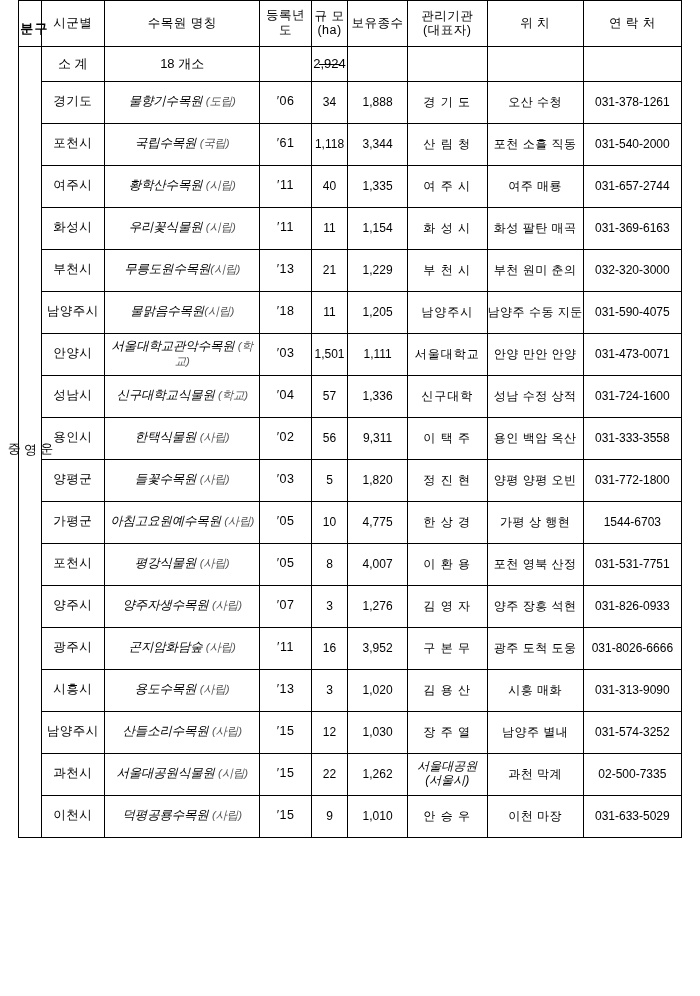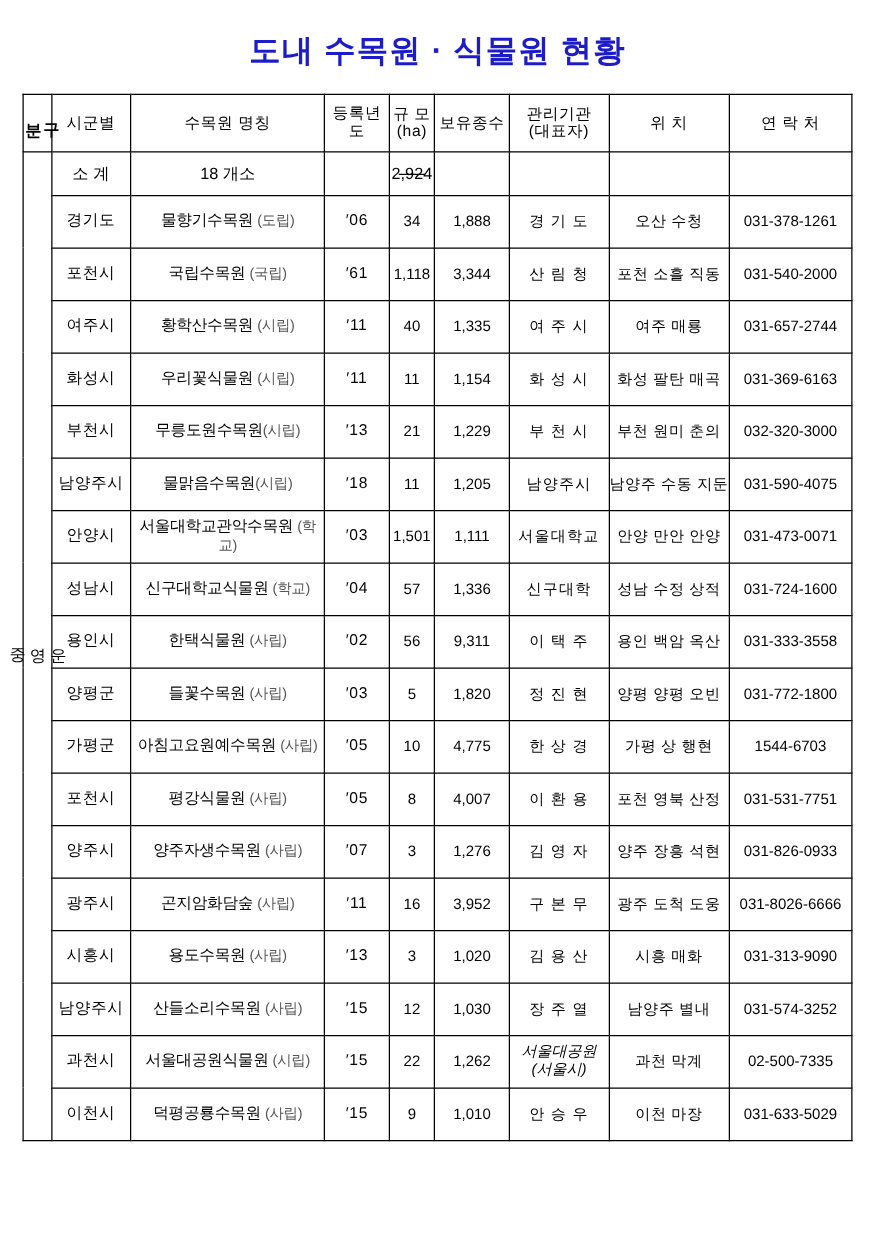--- a/index.html
+++ b/index.html
@@ -93,20 +93,21 @@
   }
   .cell-sigun {
     font-size: 12.5px;
     letter-spacing: 0.5px;
     margin-left: 21px;
   }
   .cell-name {
     font-size: 12.5px;
     font-weight: bold;
     letter-spacing: -0.2px;
+    font-style: italic;
   }
   .cell-name .suffix {
     font-weight: normal;
     color: #555555;
     font-size: 11.5px;
   }
   .cell-year {
     font-size: 12.5px;
     letter-spacing: 0.5px;
     margin-top: 19px;
@@ -145,21 +146,20 @@
     right: 22%;
     top: 52%;
     border-top: 1px solid #000;
   }
 </style>
 </head>
 <body>
 
 <div class="page">
 
-  <div class="doc-title">도내 수목원 · 식물원 현황</div>
 
   <div class="table-wrap">
     <table class="grid">
       <colgroup>
         <col class="col-gubun">
         <col class="col-sigun">
         <col class="col-name">
         <col class="col-year">
         <col class="col-area">
         <col class="col-species">

